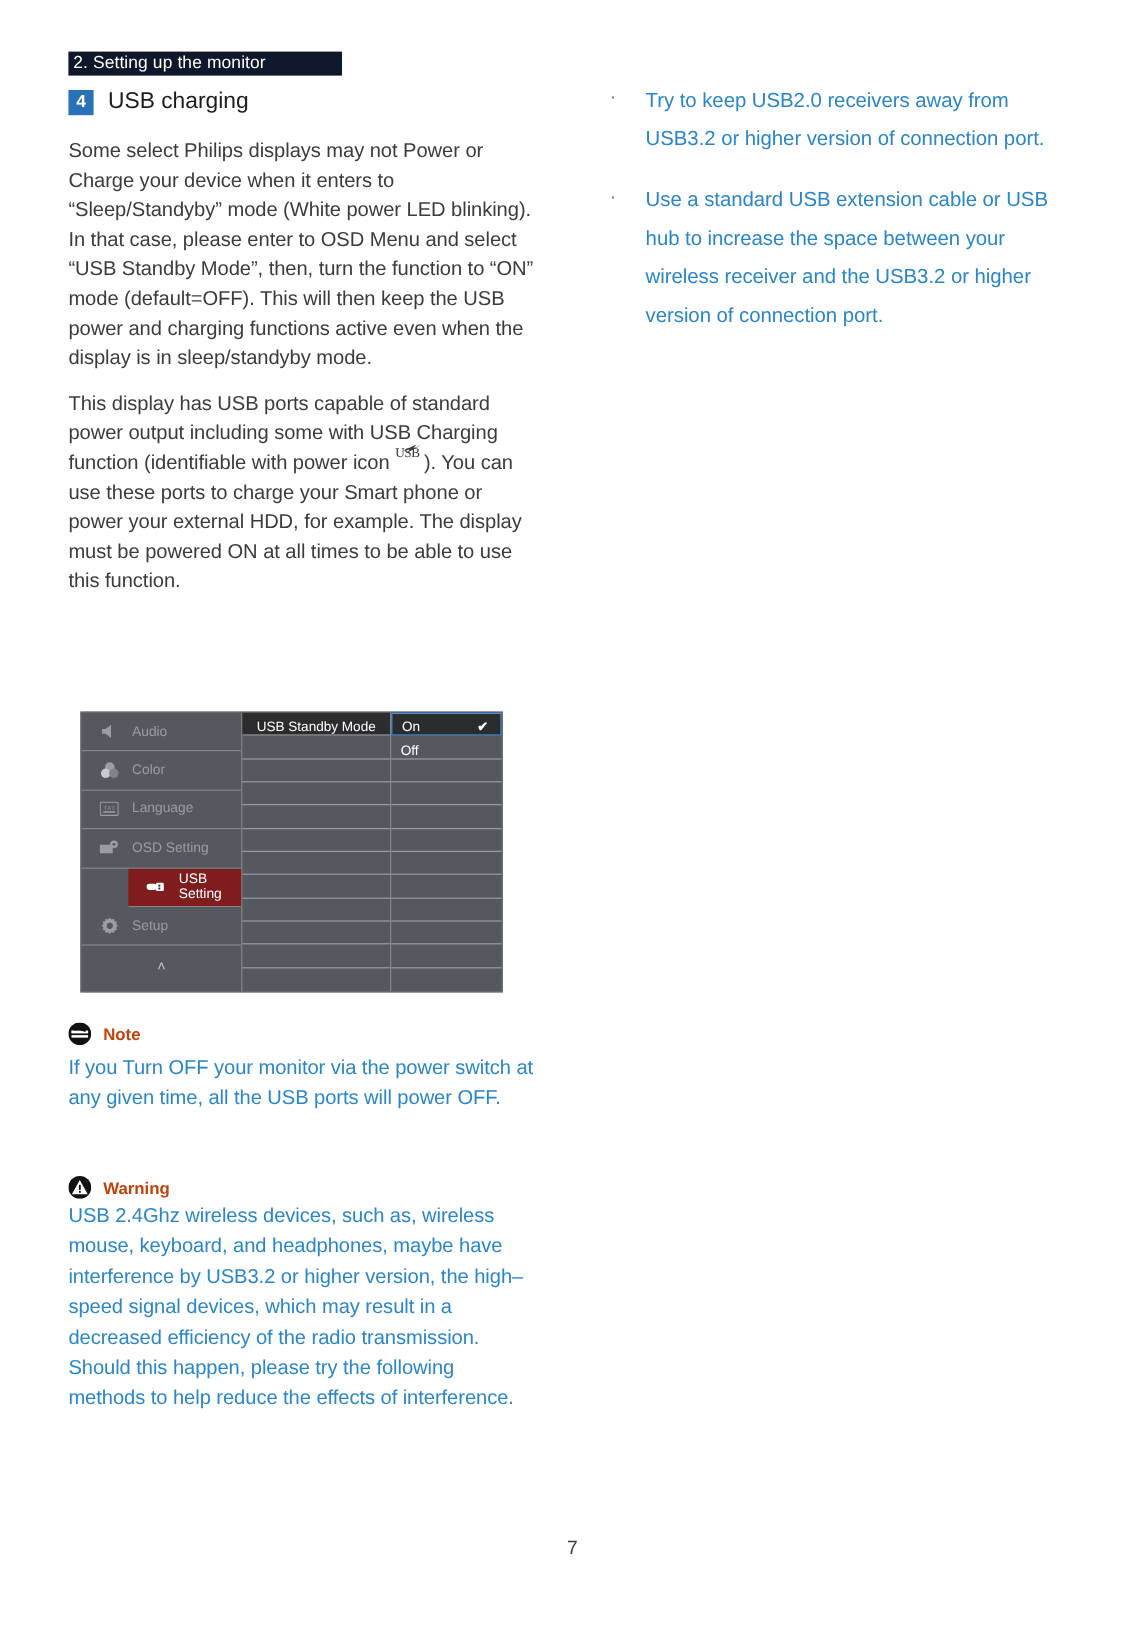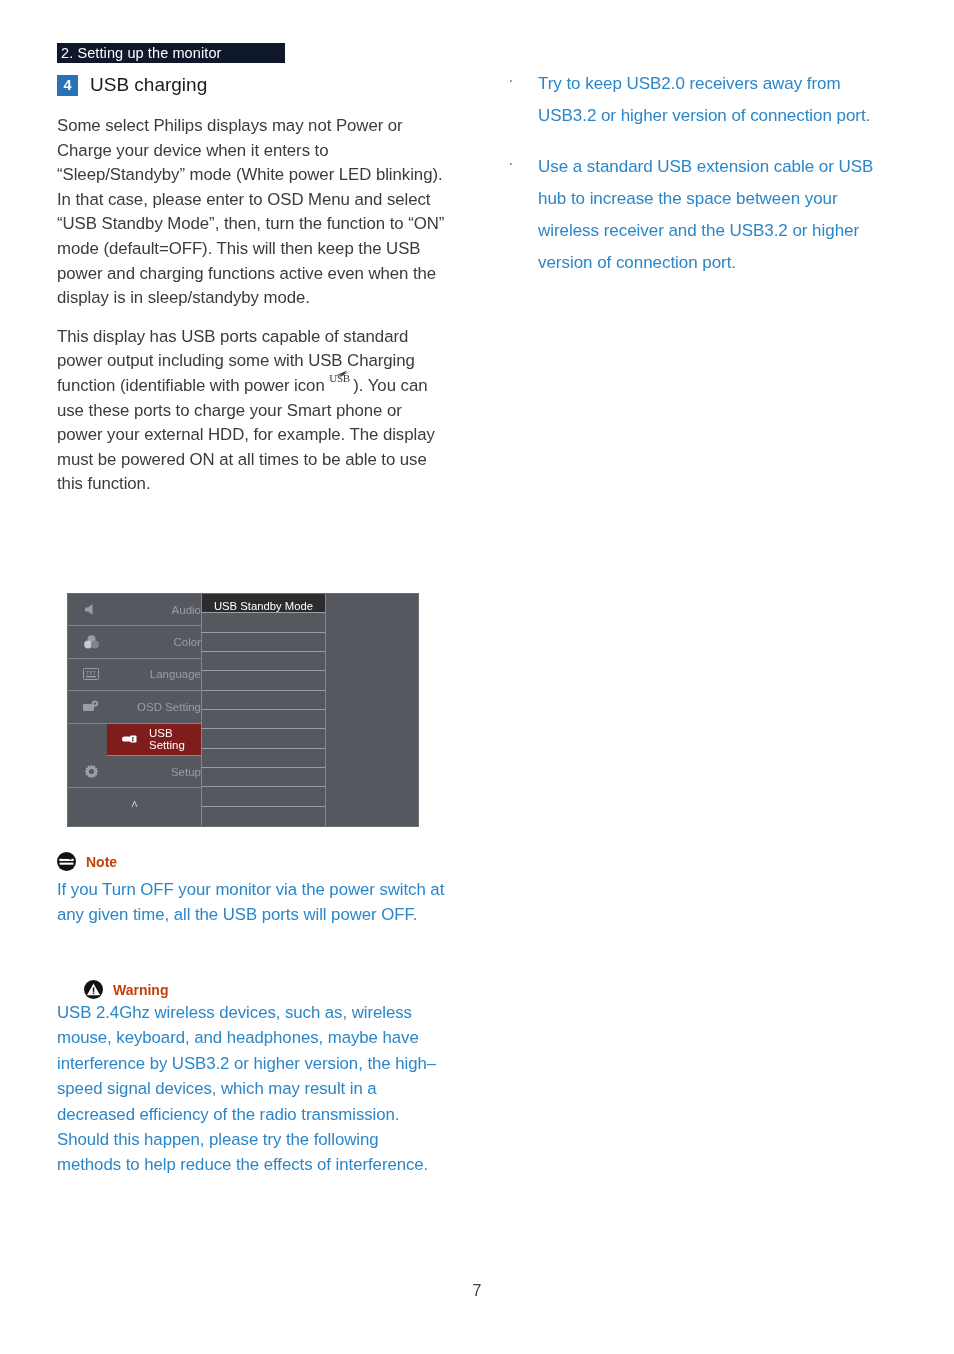--- a/index.html
+++ b/index.html
@@ -149,21 +149,20 @@
   }
   .osd-row {
     height: 32.4px;
     display: flex;
     align-items: center;
     border-bottom: 1px solid #83868b;
     padding-left: 12px;
     color: #9a9da3;
     font-size: 11.5px;
     position: relative;
-    justify-content: space-between;
   }
   .osd-row:last-child { border-bottom: none; }
   .osd-row.active {
     background: #7f1d1d;
     color: #ffffff;
     font-weight: normal;
     margin-left: 39px;
   }
   .osd-row .ico {
     width: 22px;
@@ -244,21 +243,21 @@
   }
   .callout-body {
     font-size: 16.8px;
     line-height: 25.4px;
     color: #2a86c8;
     letter-spacing: -0.05px;
   }
 
   #note-callout { top: 852px; width: 390px; }
   #warning-callout { top: 980px; width: 390px; }
-  #warning-callout .callout-head { margin-bottom: 1px; margin-left: 27px; }
+  #warning-callout .callout-head { margin-bottom: 1px; }
 
   
   .page-number {
     position: absolute;
     left: 0;
     right: 0;
     top: 1282px;
     text-align: center;
     font-size: 16px;
     color: #3b3b3b;
@@ -383,20 +382,39 @@
       <div class="mid-row"></div>
       <div class="mid-row"></div>
       <div class="mid-row"></div>
       <div class="mid-row"></div>
       <div class="mid-row"></div>
       <div class="mid-row"></div>
       <div class="mid-row"></div>
       <div class="mid-row"></div>
     </div>
 
+    <div class="osd-right">
+      <div class="right-row selected">
+        <span>On</span>
+        <span class="check">✔</span>
+      </div>
+      <div class="right-row option">
+        <span>Off</span>
+      </div>
+      <div class="right-row"></div>
+      <div class="right-row"></div>
+      <div class="right-row"></div>
+      <div class="right-row"></div>
+      <div class="right-row"></div>
+      <div class="right-row"></div>
+      <div class="right-row"></div>
+      <div class="right-row"></div>
+      <div class="right-row"></div>
+      <div class="right-row"></div>
+    </div>
   </div>
 
   <div class="callout" id="note-callout">
     <div class="callout-head">
       <span class="callout-icon">
         <svg width="19" height="19" viewBox="0 0 19 19">
           <circle cx="9.5" cy="9.5" r="9.5" fill="#111111"></circle>
           <rect x="2.6" y="6.9" width="13.8" height="2.1" fill="#ffffff"></rect>
           <rect x="2.6" y="10.6" width="13.8" height="2.1" fill="#ffffff"></rect>
           <path d="M2.6 6.9 h13.8 v2.1 h-13.8 z" fill="#ffffff"></path>

